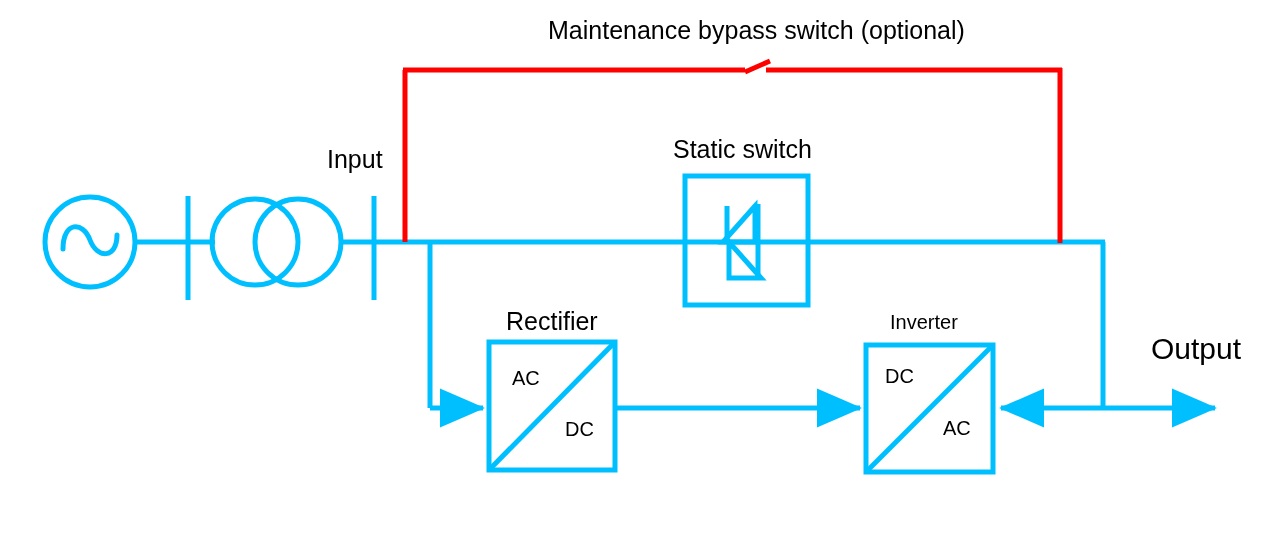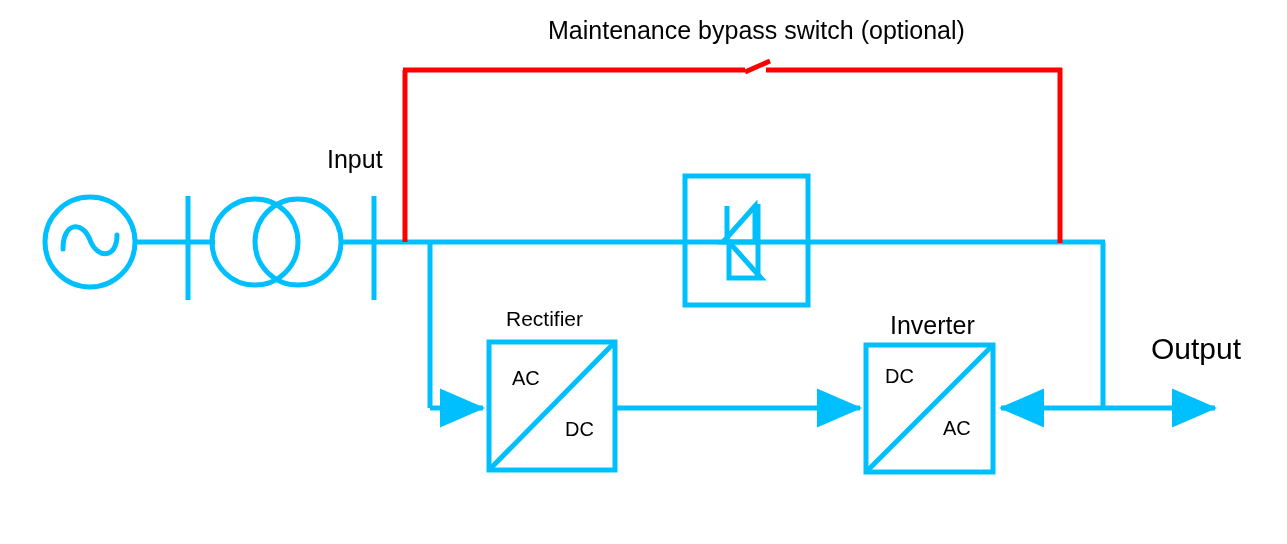--- a/index.html
+++ b/index.html
@@ -3,22 +3,22 @@
 <meta charset="utf-8">
 <style>
   html,body{margin:0;padding:0;background:#ffffff;}
   body{width:1287px;height:544px;font-family:"Liberation Sans",sans-serif;overflow:hidden;}
   #diagram-root{position:relative;width:1287px;height:385px;background:#ffffff;margin-left:33px;}
   svg#ups-svg{position:absolute;left:0;top:0;width:1287px;height:544px;display:block;}
   .lbl{position:absolute;color:#000000;font-family:"Liberation Sans",sans-serif;white-space:nowrap;}
   .lbl-title{font-size:25px;left:515px;top:16px;}
   .lbl-input{font-size:25px;left:294px;top:145px;}
   .lbl-static{font-size:25px;left:640px;top:135px;}
-  .lbl-rect{font-size:21px;left:473px;top:307px;}
-  .lbl-inv{font-size:25px;left:857px;top:311px;}
+  .lbl-rect{font-size:25px;left:473px;top:307px;}
+  .lbl-inv{font-size:20px;left:857px;top:311px;}
   .lbl-output{font-size:30px;left:1118px;top:332px;}
   .lbl-in-box{font-size:20px;}
   .rect-ac{left:479px;top:367px;}
   .rect-dc{left:532px;top:418px;}
   .inv-dc{left:852px;top:365px;}
   .inv-ac{left:910px;top:417px;}
 </style>
 </head>
 <body>
 
@@ -104,20 +104,21 @@
       <line x1="1070" y1="408" x2="968" y2="408" stroke="#00BFFF" stroke-width="5" marker-end="url(#arrowCyan)"></line>
 
       <line x1="1070" y1="408" x2="1182" y2="408" stroke="#00BFFF" stroke-width="5" marker-end="url(#arrowCyan)"></line>
     </g>
   </svg>
 
   <div class="lbl lbl-title">Maintenance bypass switch (optional)</div>
 
   <div class="lbl lbl-input">Input</div>
 
+  <div class="lbl lbl-static">Static switch</div>
 
   <div class="lbl lbl-rect">Rectifier</div>
 
   <div class="lbl lbl-inv">Inverter</div>
 
   <div class="lbl lbl-output">Output</div>
 
   <div class="lbl lbl-in-box rect-ac">AC</div>
   <div class="lbl lbl-in-box rect-dc">DC</div>
 

